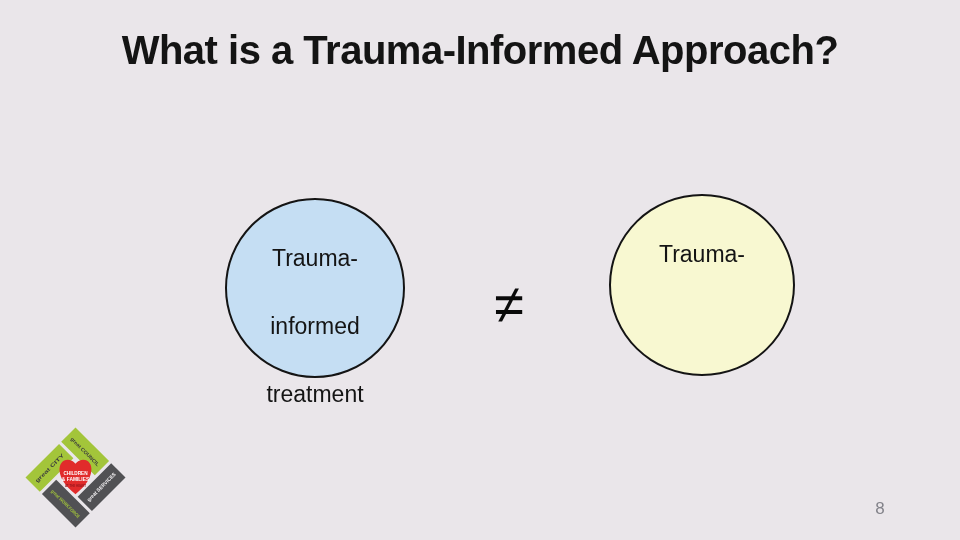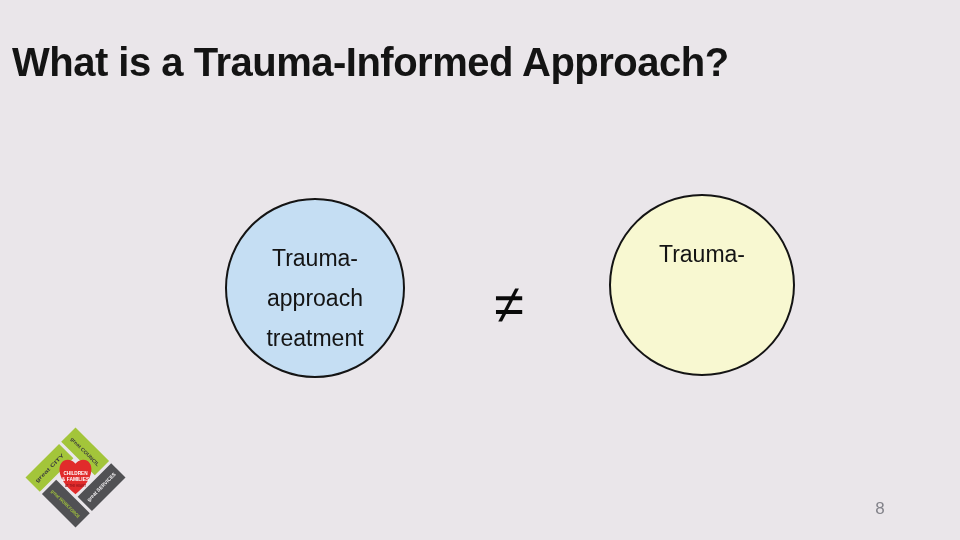--- a/index.html
+++ b/index.html
@@ -6,37 +6,38 @@
   body{font-family:"Liberation Sans","DejaVu Sans",sans-serif;}
   .slide{
     position:relative;
     width:960px;height:540px;
     background:#eae6ea;
     overflow:hidden;
   }
   .title{
     position:absolute;
     top:28px;left:0;right:0;
-    margin:12px;
-    text-align:left;
+    margin:0;
+    text-align:center;
     font-size:40px;
     font-weight:700;
     letter-spacing:-0.5px;
     color:#141414;
   }
   .circle{
     position:absolute;
     border:2px solid #141414;
     border-radius:50%;
     box-sizing:border-box;
     display:flex;
     flex-direction:column;
     align-items:center;
     padding-top:38px;
     text-align:center;
+    gap:28px;
   }
   .circle .cline{
     height:40px;
     line-height:40px;
     font-size:23px;
     color:#141414;
     white-space:nowrap;
   }
   .circle-left{
     left:225px;top:198px;
@@ -76,21 +77,21 @@
 </style>
 </head>
 <body>
 
 <div class="slide">
 
   <h1 class="title">What is a Trauma-Informed Approach?</h1>
 
   <div class="circle circle-left">
     <div class="cline">Trauma-</div>
-    <div class="cline">approach</div>
+    <div class="cline">informed</div>
     <div class="cline">treatment</div>
   </div>
 
   <div class="neq">≠</div>
 
   <div class="circle circle-right">
     <div class="cline">Trauma-</div>
   </div>
 
   <svg class="logo" viewBox="0 0 100 100" xmlns="http://www.w3.org/2000/svg">

